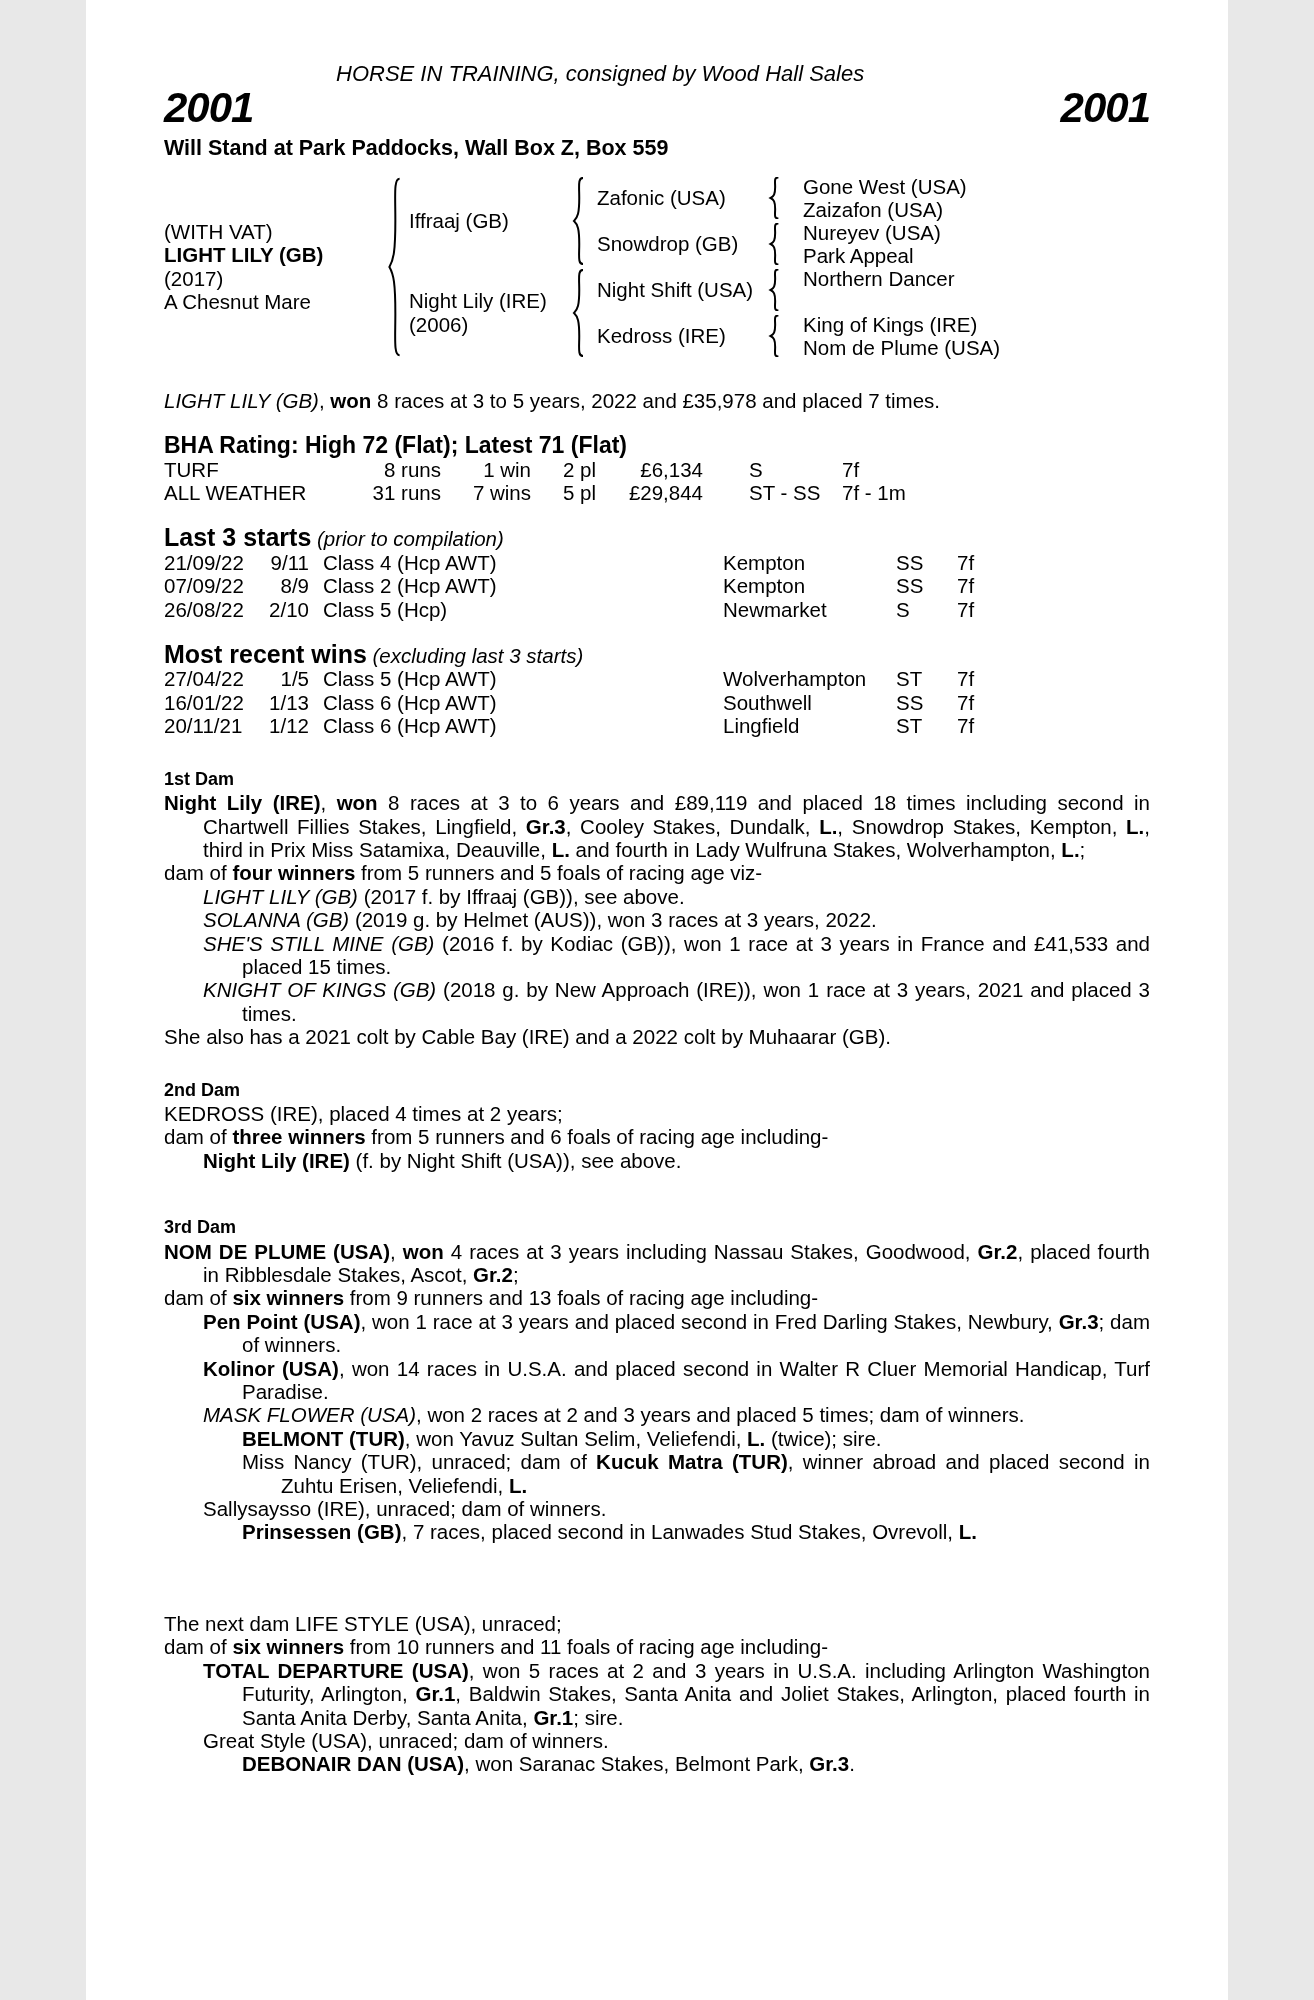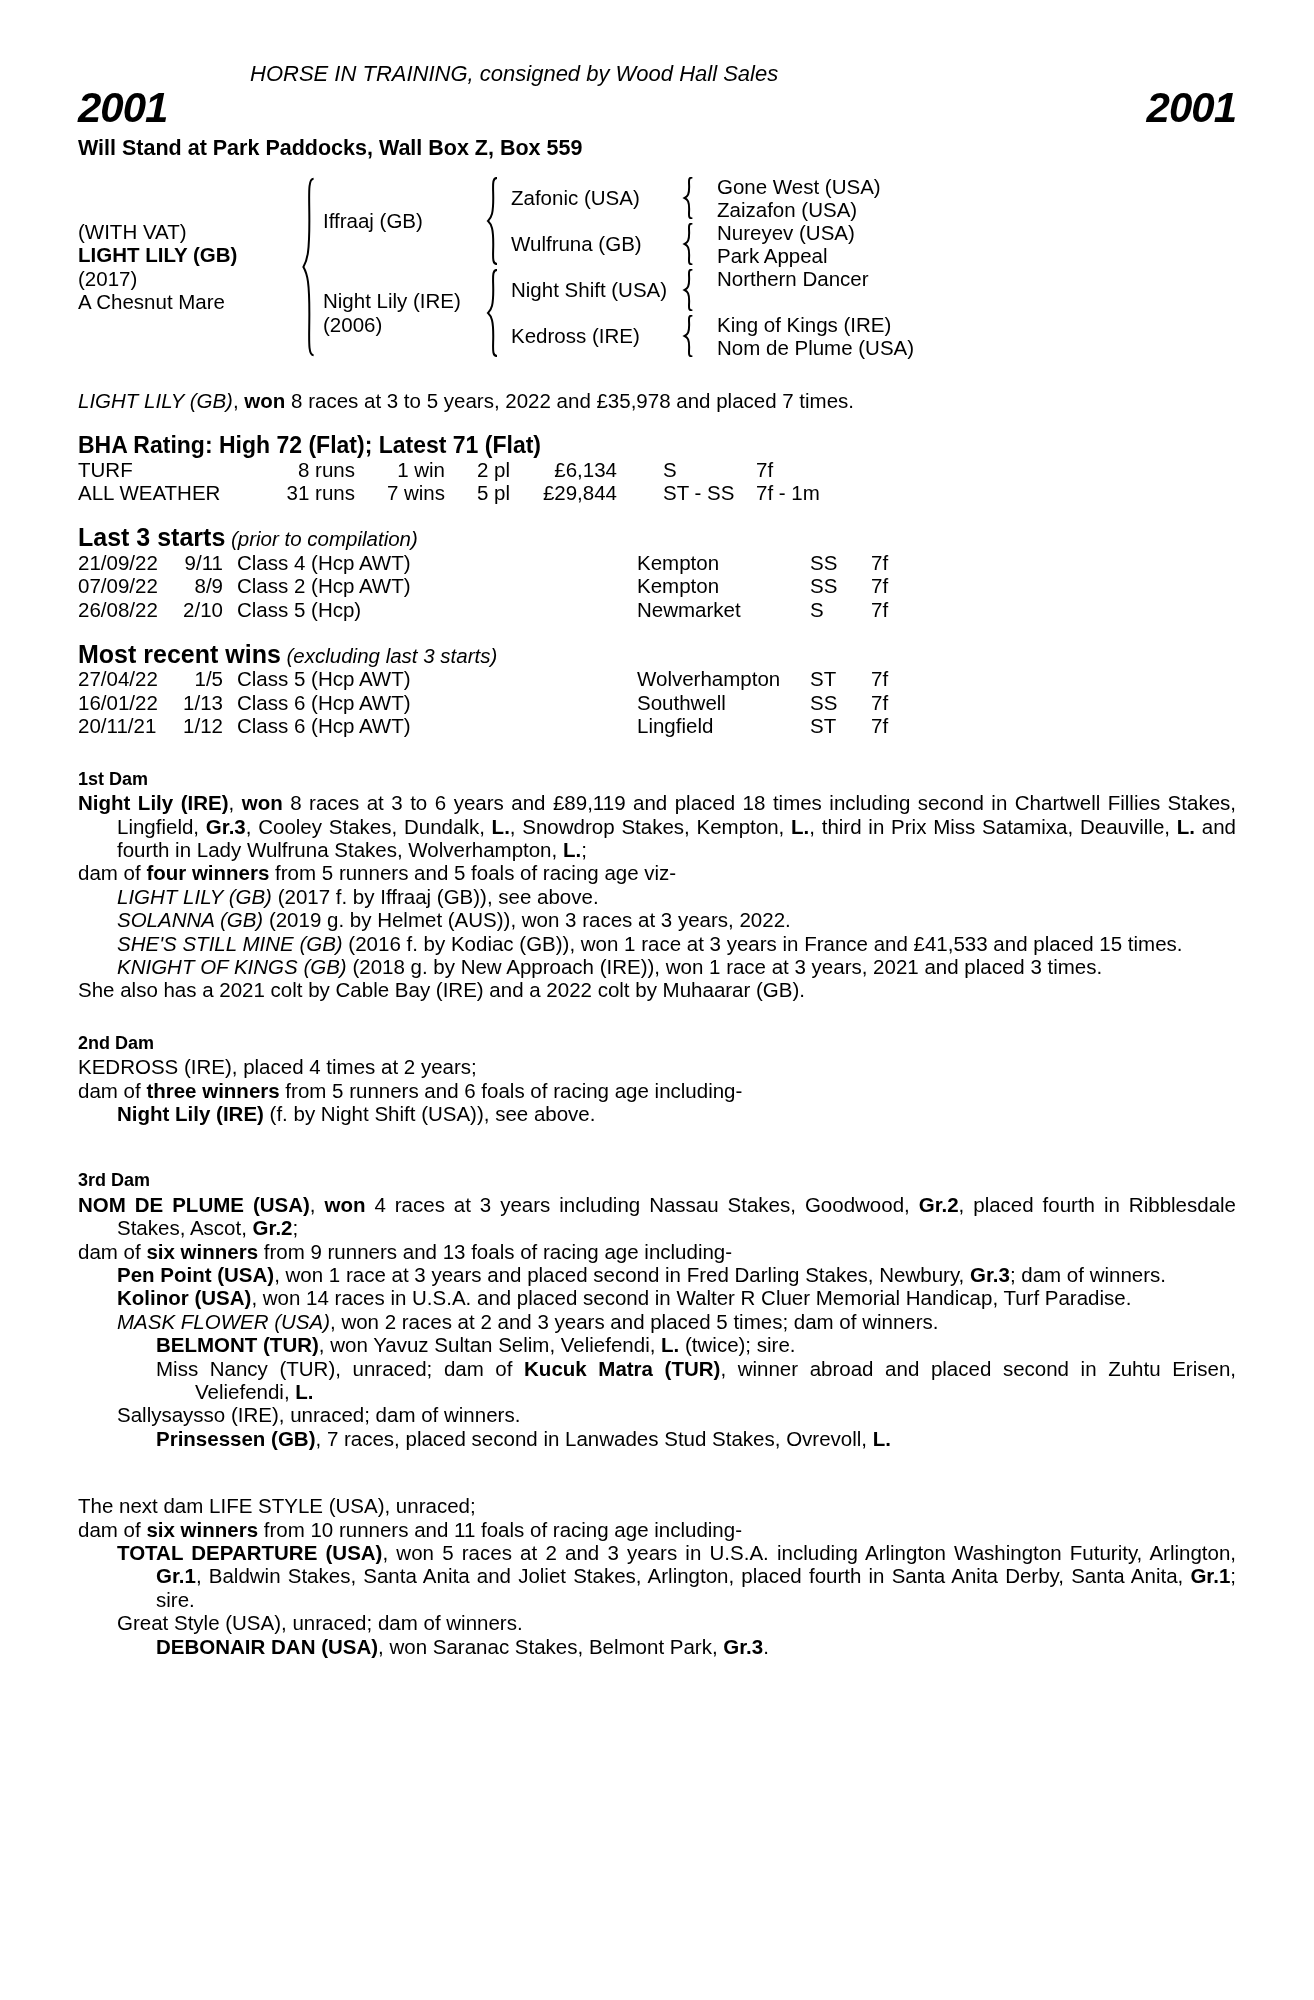--- a/index.html
+++ b/index.html
@@ -1,17 +1,17 @@
 <!DOCTYPE html>
 <html><head>
 <meta charset="utf-8">
 <style>
   html,body{margin:0;padding:0;background:#e8e8e8;}
   .page{
-    width:1314px;min-height:2000px;margin:0 auto;background:#ffffff;
+    width:1142px;min-height:2000px;margin:0 auto;background:#ffffff;
     box-sizing:border-box;padding:62px 78px 40px 78px;
     font-family:"Liberation Sans","DejaVu Sans",sans-serif;
     font-size:20.5px;line-height:23.4px;color:#000;
   }
   .hdr-italic{font-style:italic;font-size:22px;margin-left:172px;white-space:nowrap;}
   .lot-row{display:flex;justify-content:space-between;align-items:flex-start;margin-top:2px;font-style:italic;}
   .lot{font-size:42px;font-weight:bold;line-height:1.0;letter-spacing:-1px;}
   .stand-line{font-weight:bold;font-size:21.5px;margin-top:8px;}
 
   
@@ -53,21 +53,21 @@
   .tc-1{text-align:right;}
   .tc-2{padding-left:14px;}
   .tc-3{padding-left:9px;}
   .tc-4{padding-left:9px;}
   .hline .b{font-weight:bold;font-size:25px;}
   .hline .i{font-style:italic;}
 
   
   .dam-section{margin-top:30px;}
   .sec-third-dam{margin-top:44px;}
-  .sec-next-dam{margin-top:44px;}
+  .sec-next-dam{margin-top:68px;}
   .sec-heading{font-weight:bold;font-size:18px;}
   .para{}
   .just{text-align:justify;}
   .ind0{margin-left:0;}
   .ind0.hang{margin-left:39px;text-indent:-39px;}
   .ind1{margin-left:39px;}
   .ind1.hang{margin-left:78px;text-indent:-39px;}
   .ind2{margin-left:78px;}
   .ind2.hang{margin-left:117px;text-indent:-39px;}
   .r-b{font-weight:bold;}
@@ -112,21 +112,21 @@
           <path d="M16 1 C9 1 11 10 11 24 C11 41 9 46 4 50 C9 54 11 59 11 76 C11 90 9 99 16 99" fill="none" stroke="#000" stroke-width="2" vector-effect="non-scaling-stroke"></path>
         </svg>
     </div>
     <div class="brace br-dam">
       <svg viewBox="0 0 20 100" preserveAspectRatio="none" width="15" height="88" aria-hidden="true">
           <path d="M16 1 C9 1 11 10 11 24 C11 41 9 46 4 50 C9 54 11 59 11 76 C11 90 9 99 16 99" fill="none" stroke="#000" stroke-width="2" vector-effect="non-scaling-stroke"></path>
         </svg>
     </div>
 
     <div class="g2-0">Zafonic (USA)</div>
-    <div class="g2-1">Wulfruna (GB)</div>
+    <div class="g2-1">Snowdrop (GB)</div>
     <div class="g2-2">Night Shift (USA)</div>
     <div class="g2-3">Kedross (IRE)</div>
 
     <div class="brace br2-0">
       <svg viewBox="0 0 20 100" preserveAspectRatio="none" width="13" height="42" aria-hidden="true">
           <path d="M16 1 C9 1 11 10 11 24 C11 41 9 46 4 50 C9 54 11 59 11 76 C11 90 9 99 16 99" fill="none" stroke="#000" stroke-width="2" vector-effect="non-scaling-stroke"></path>
         </svg>
     </div>
     <div class="brace br2-1">
       <svg viewBox="0 0 20 100" preserveAspectRatio="none" width="13" height="42" aria-hidden="true">

